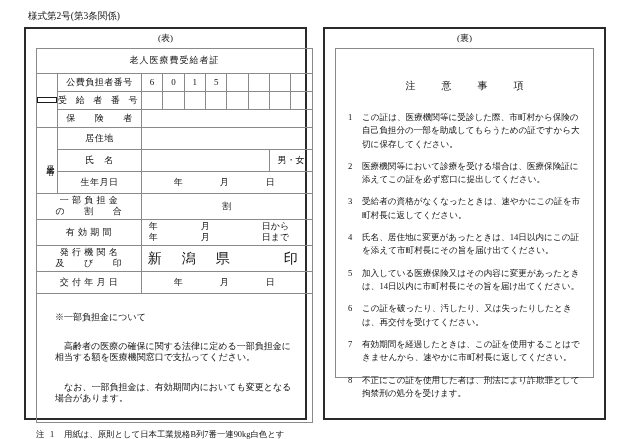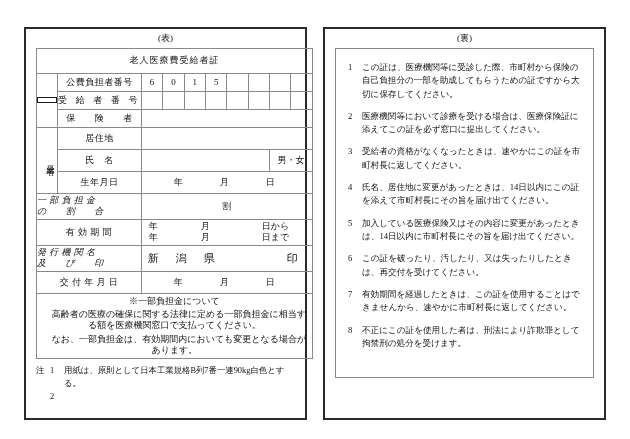--- a/index.html
+++ b/index.html
@@ -127,40 +127,39 @@
     justify-content: flex-end;
     padding-right: 10px;
   }
   .ymd-r span { display: inline-block; width: 52px; text-align: left;}
   .ymd-r span:last-child { width: 40px; margin-left: 9px; }
   .centered { text-align: center; font-size: 9px; }
   .issuer {
     display: flex;
     justify-content: space-between;
     align-items: center;
-    font-size: 11px;
+    font-size: 14px;
     padding: 0 14px 0 6px;
   }
   .issuer .name { letter-spacing: 3px; }
   .twoline {
-    text-align: left;
+    text-align: center;
     font-size: 8.6px;
     line-height: 1.45;
     letter-spacing: 0.5px;
-    font-style: italic;
   }
 
   
   .note-cell {
     font-size: 8.4px;
     line-height: 1.5;
     padding: 3px 5px 4px 5px;
     text-align: left;
   }
-  .note-cell p { margin: 2px; text-align: center; }
+  .note-cell p { margin: 18px; }
   .note-indent { text-indent: 1em; }
 
   
   .footnotes {
     margin: 5px 10px 0 10px;
     font-size: 8.4px;
     line-height: 1.55;
   }
   .fn-row { display: flex; }
   .fn-head { width: 14px; flex: none; }
@@ -188,20 +187,21 @@
     margin-bottom: 9px;
   }
   .bi-num { width: 14px; flex: none; }
   .bi-txt { flex: 1; }
 </style>
 </head>
 <body>
 
 <div class="page">
 
+  <div class="form-no">様式第2号(第3条関係)</div>
 
   <div class="panel panel-front">
 
     <div class="side-label">(表)</div>
 
     <table class="card">
       <tbody>
         <tr>
           <td class="title-cell" colspan="10">老人医療費受給者証</td>
         </tr>
@@ -335,20 +335,21 @@
       </div>
     </div>
 
   </div>
 
   <div class="panel panel-back">
 
     <div class="side-label">(裏)</div>
 
     <div class="back-box">
+      <div class="back-title">注　意　事　項</div>
 
       <div class="back-item">
         <span class="bi-num">1</span>
         <span class="bi-txt">この証は、医療機関等に受診した際、市町村から保険の自己負担分の一部を助成してもらうための証ですから大切に保存してください。</span>
       </div>
       <div class="back-item">
         <span class="bi-num">2</span>
         <span class="bi-txt">医療機関等において診療を受ける場合は、医療保険証に添えてこの証を必ず窓口に提出してください。</span>
       </div>
       <div class="back-item">

